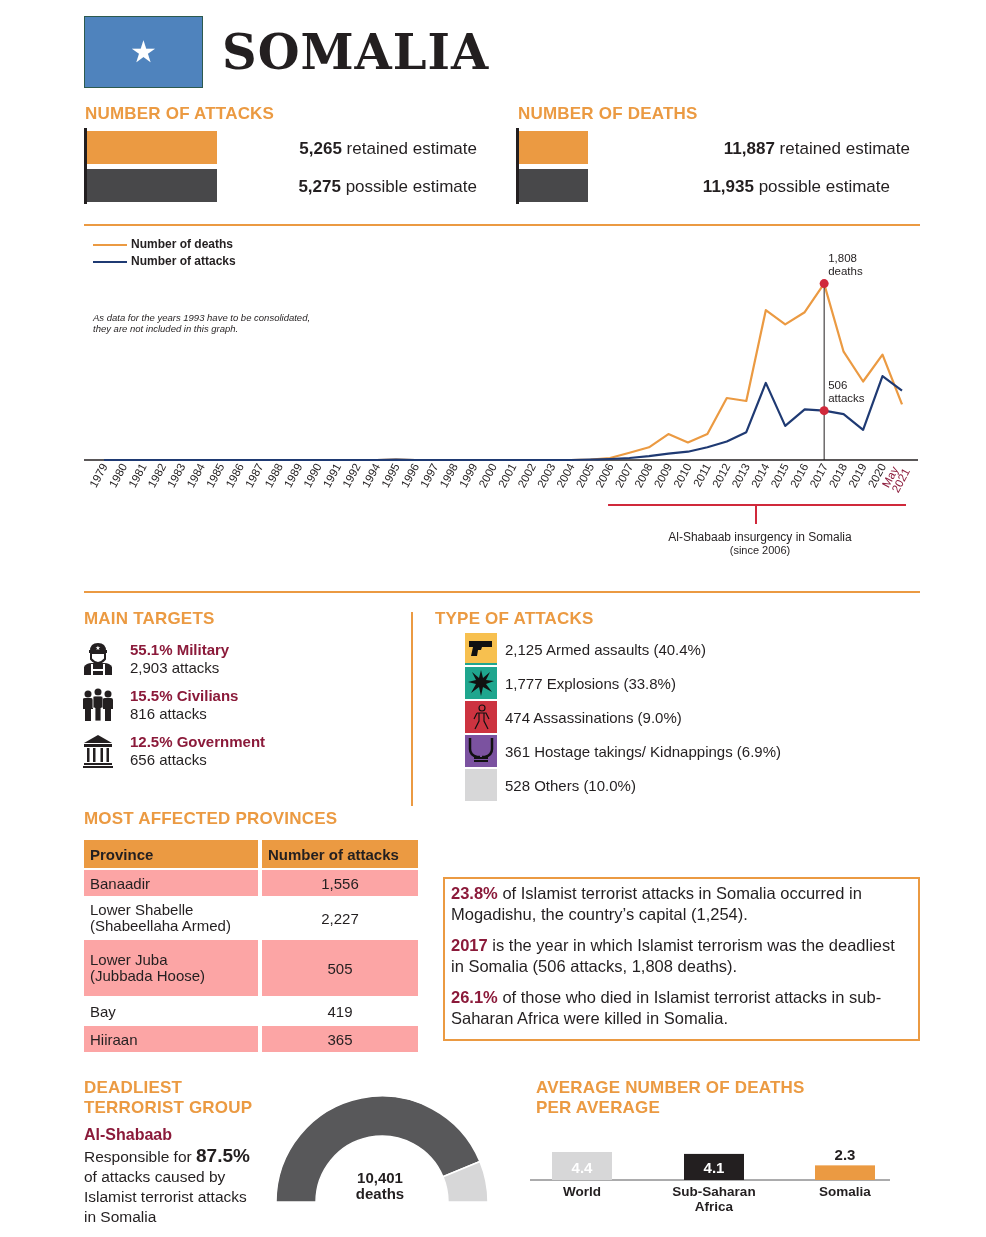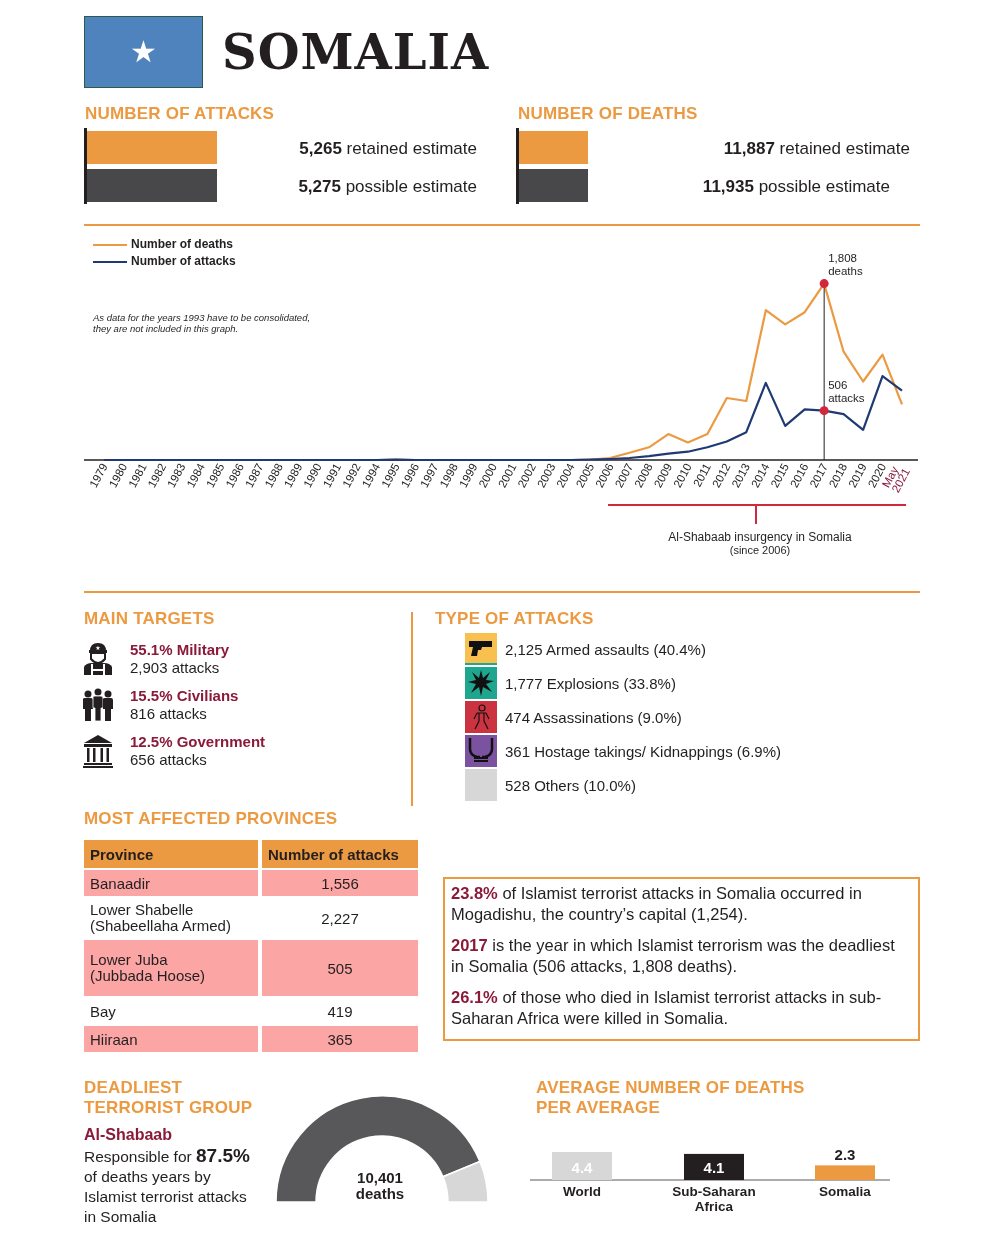--- a/index.html
+++ b/index.html
@@ -279,21 +279,21 @@
   <p><b>26.1%</b><span> of those who died in Islamist terrorist attacks in sub-Saharan Africa were killed in Somalia.</span></p>
 </div>
 
 <div class="abs sec-title" style="left:84px; top:1078px;">
   <div>DEADLIEST</div>
   <div>TERRORIST GROUP</div>
 </div>
 <div class="abs" style="left:84px; top:1126px; font-size:16px; font-weight:bold; color:#8b1a3a;">Al-Shabaab</div>
 <div class="abs" style="left:84px; top:1146px; width:190px; font-size:15.5px; line-height:20px;">
   <div><span>Responsible for </span><b style="font-size:19px;">87.5%</b></div>
-  <div>of deaths years by</div>
+  <div>of attacks caused by</div>
   <div>Islamist terrorist attacks</div>
   <div>in Somalia</div>
 </div>
 <svg class="abs" id="donut-chart" style="left:270px; top:1090px;" width="230" height="115">
     <path d="M6,112.00000000000001 A106,106 0 0 1 209.93123044619637,71.43555616930041 L172.97604914574492,86.74289346390404 A66,66 0 0 0 46,112.00000000000001 Z" fill="#58585a" stroke="#fff" stroke-width="1.5"></path>
     <path d="M209.93123044619637,71.43555616930041 A106,106 0 0 1 218,111.99999999999997 L178,111.99999999999999 A66,66 0 0 0 172.97604914574492,86.74289346390404 Z" fill="#d7d7d8" stroke="#fff" stroke-width="1.5"></path>
   </svg>
 <div class="abs" style="left:330px; top:1170px; width:100px; text-align:center; font-weight:bold; font-size:15px; line-height:16px;">
   <div>10,401</div>
   <div>deaths</div>

